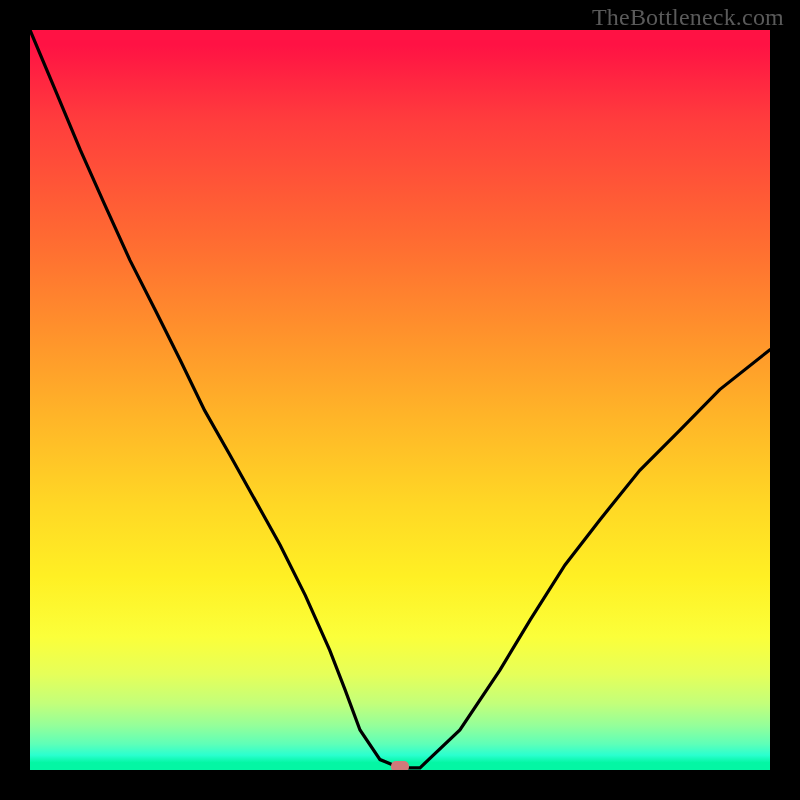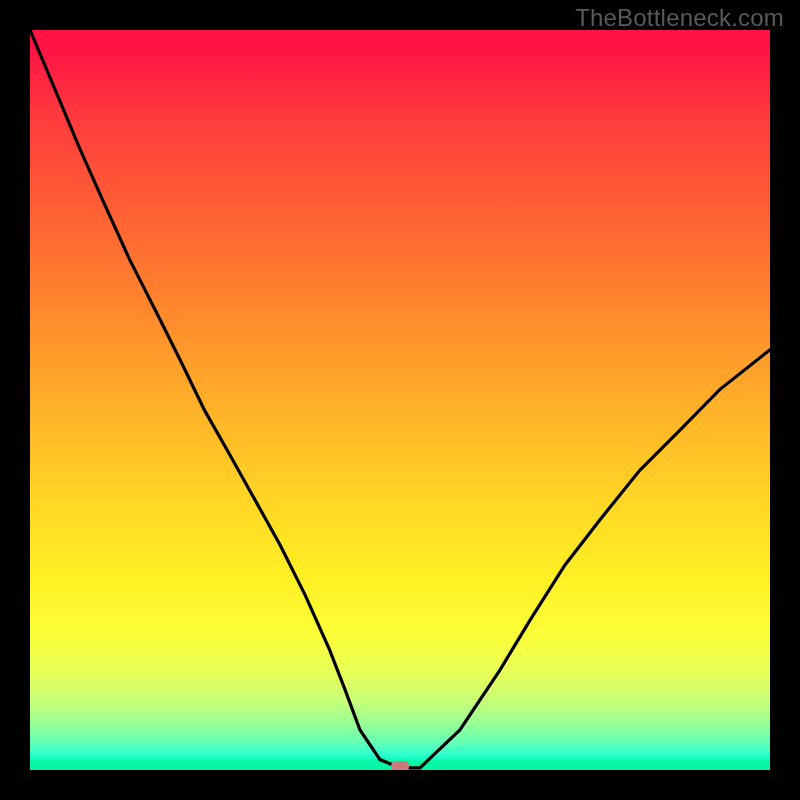--- a/index.html
+++ b/index.html
@@ -7,21 +7,21 @@
   .outer {
     width: 800px;
     height: 800px;
     background: #000;
     position: relative;
   }
   .watermark {
     position: absolute;
     top: 4px;
     right: 16px;
-    font-family: Liberation Sans, sans-serif;
+    font-family: Liberation Serif, serif;
     font-size: 24px;
     color: #5a5a5a;
     letter-spacing: 0.2px;
   }
   .plot {
     position: absolute;
     left: 30px;
     top: 30px;
     width: 740px;
     height: 740px;

